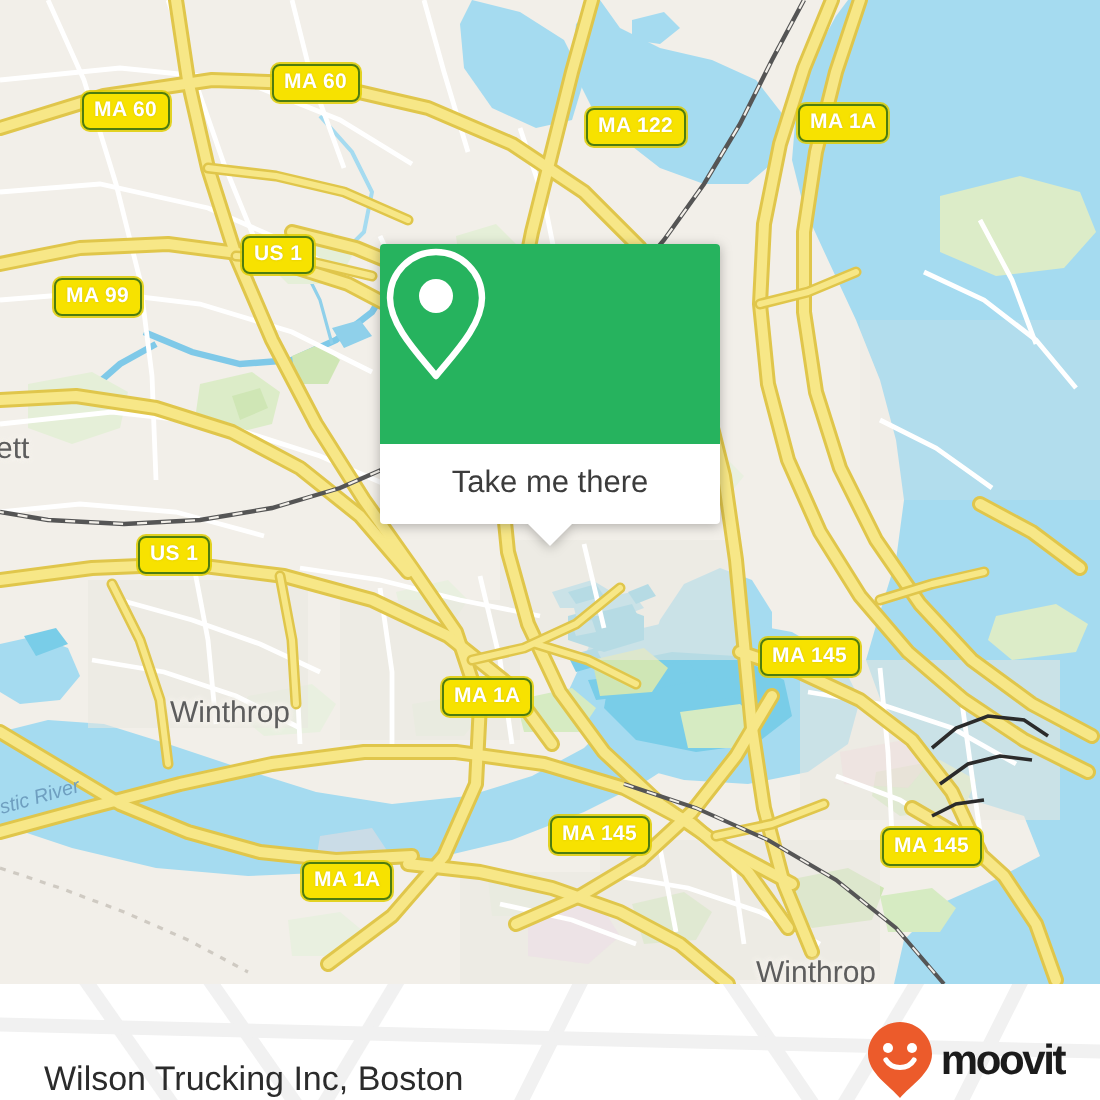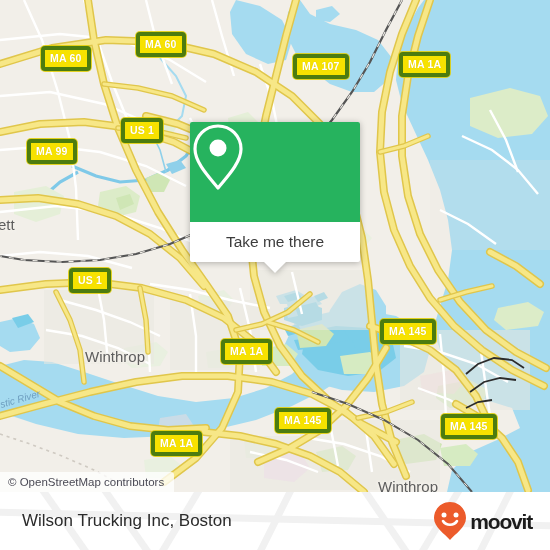--- a/index.html
+++ b/index.html
@@ -17,21 +17,21 @@
     width: 550px; height: 492px;
     background: #f2efe9;
     overflow: hidden;
   }
   #map svg { position: absolute; left: 0; top: 0; display: block; }
 
   
   .shield {
     position: absolute;
     background: #f7e200;
-    border: 4px solid #4d7c0f;
+    border: 1px solid #4d7c0f;
     border-radius: 4px;
     color: #ffffff;
     font-weight: bold;
     font-size: 10.5px;
     line-height: 14px;
     padding: 1px 5px 2px 5px;
     white-space: nowrap;
     letter-spacing: .2px;
     text-shadow: 0 0 1px rgba(190,170,0,.5);
     box-shadow: 0 0 0 1px rgba(225,205,0,.85);
@@ -100,21 +100,21 @@
     border-top-right-radius: 3px;
     white-space: nowrap;
   }
 
   
   #footer {
     position: absolute;
     left: 0; top: 492px;
     width: 550px; height: 58px;
     background: #ffffff;
-    display: flex; align-items: center; justify-content: space-between;
+    display: flex; align-items: flex-end; justify-content: space-between;
     padding: 0 18px 0 22px;
     overflow: hidden;
   }
   #footer-watermark {
     position: absolute; left: 0; top: 0; width: 550px; height: 58px;
     pointer-events: none;
   }
   #footer-title {
     position: relative;
     color: #2b2b2b;
@@ -380,21 +380,21 @@
 
         <g>
           <path d="M0,434 L30,444 L62,456 L94,470 L124,486" fill="none" stroke="#cfcac2" stroke-width="1.6" stroke-dasharray="3 4"></path>
         </g>
 
       </g>
     </svg>
 
     <div class="shield" style="left:136px;top:32px">MA 60</div>
     <div class="shield" style="left:41px;top:46px">MA 60</div>
-    <div class="shield" style="left:293px;top:54px">MA 107</div>
+    <div class="shield" style="left:293px;top:54px">MA 122</div>
     <div class="shield" style="left:399px;top:52px">MA 1A</div>
     <div class="shield" style="left:121px;top:118px">US 1</div>
     <div class="shield" style="left:27px;top:139px">MA 99</div>
     <div class="shield" style="left:69px;top:268px">US 1</div>
     <div class="shield" style="left:221px;top:339px">MA 1A</div>
     <div class="shield" style="left:380px;top:319px">MA 145</div>
     <div class="shield" style="left:275px;top:408px">MA 145</div>
     <div class="shield" style="left:441px;top:414px">MA 145</div>
     <div class="shield" style="left:151px;top:431px">MA 1A</div>
 
@@ -413,23 +413,20 @@
             <circle cx="28" cy="26" r="8.5" fill="#ffffff"></circle>
           </svg>
         </div>
         <div id="popup-foot">
           <span>Take me there</span>
         </div>
       </div>
       <div id="popup-tail"></div>
     </div>
 
-    <div id="attribution">
-      <span>© OpenStreetMap contributors</span>
-    </div>
   </div>
 
   <div id="footer">
     <svg id="footer-watermark" viewBox="0 0 550 58">
       <g stroke="#f1f1f1" stroke-width="7" fill="none">
         <path d="M30,-20 L100,80"></path>
         <path d="M92,-20 L162,80"></path>
         <path d="M210,-20 L150,80"></path>
         <path d="M300,-20 L250,80"></path>
         <path d="M352,-20 L420,80"></path>

